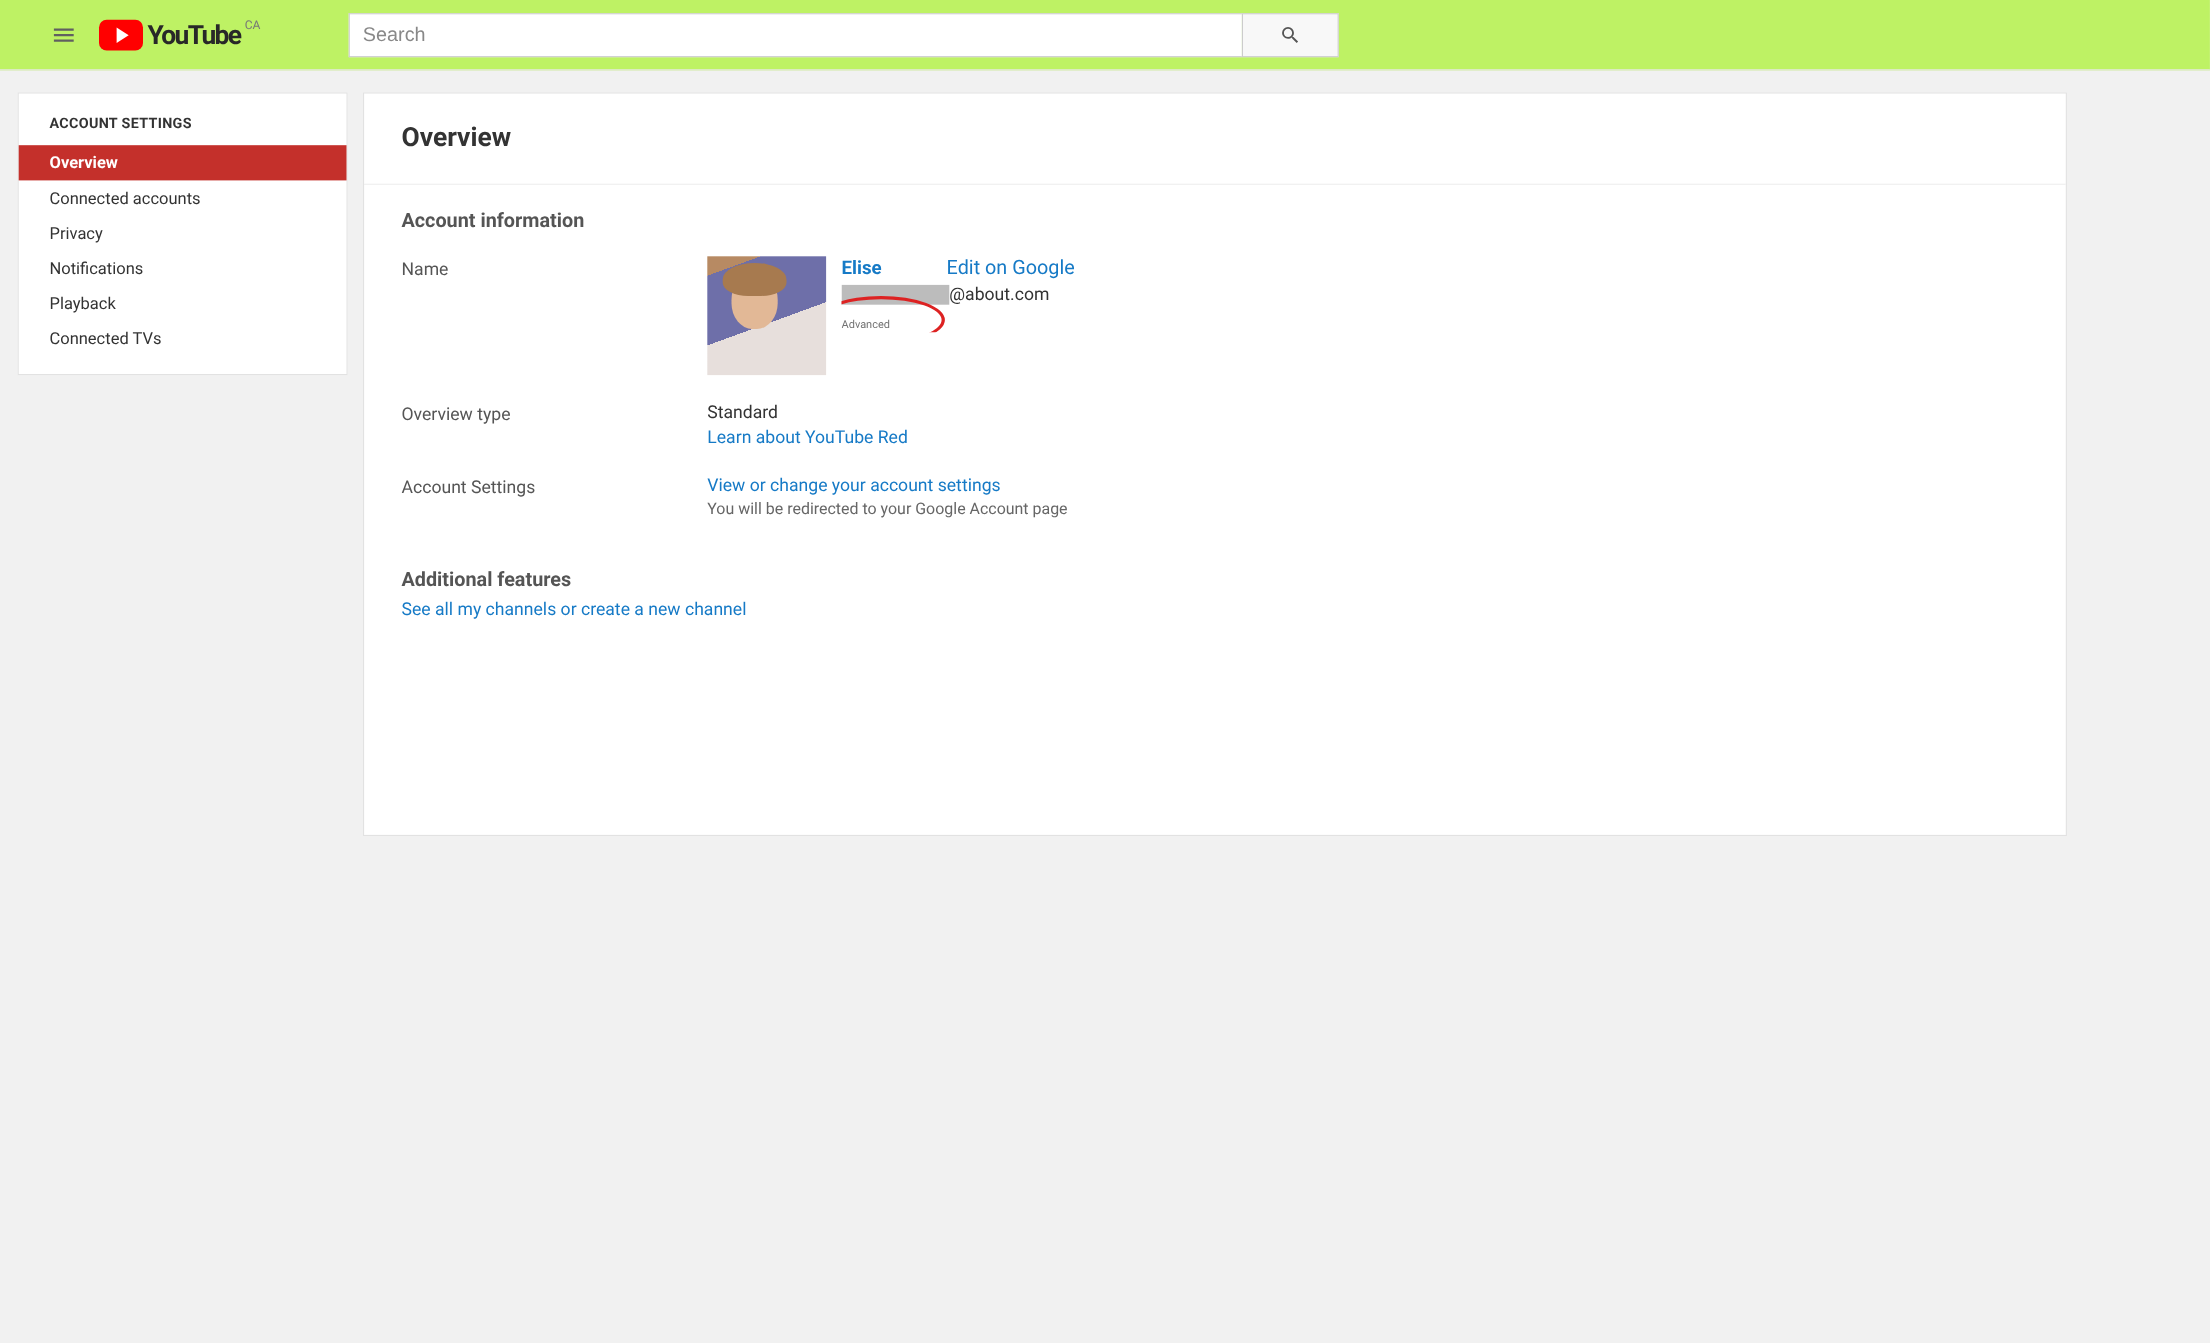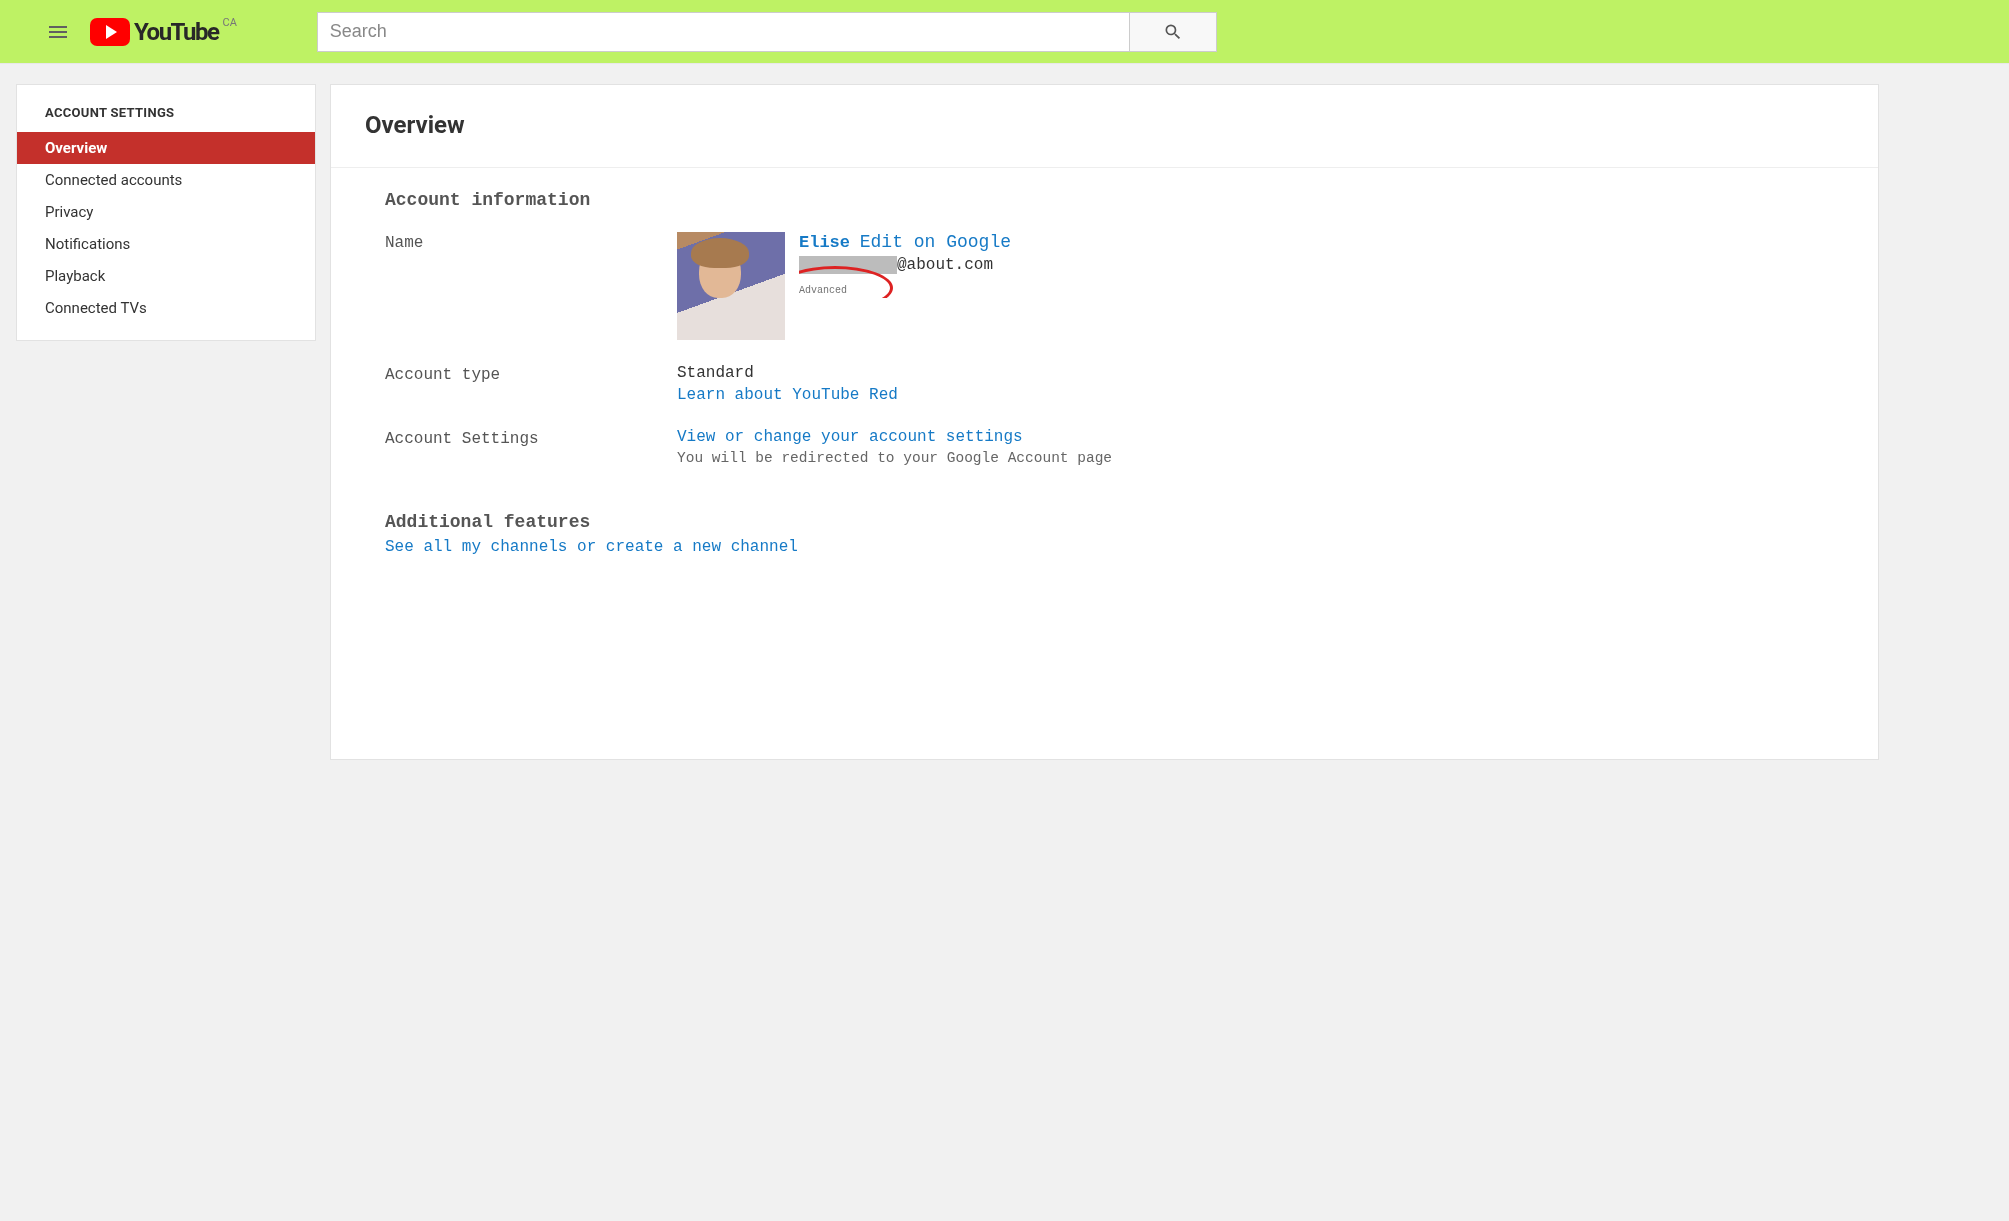--- a/index.html
+++ b/index.html
@@ -125,35 +125,33 @@
   .main-header {
     padding: 26px 34px 28px 34px;
     border-bottom: 1px solid #eee;
   }
   .main-header h1 {
     font-size: 24px;
     font-weight: 700;
     color: #333;
   }
   .main-body {
-    padding: 22px 34px 34px 54px;
+    padding: 22px 34px 34px 34px;
     font-size: 16px;
-    font-family: Liberation Mono, monospace;
   }
   .section-title {
     font-size: 18px;
     font-weight: 700;
     color: #555;
     margin-bottom: 22px;
   }
   .row {
     display: flex;
     align-items: flex-start;
     margin-bottom: 24px;
-    gap: 14px;
   }
   .row-label {
     width: 278px;
     flex-shrink: 0;
     color: #555;
     font-size: 16px;
     padding-top: 2px;
   }
   .row-value { flex: 1; }
   .avatar {
@@ -297,21 +295,21 @@
             <div class="advanced-wrap">
               <div class="ellipse"></div>
               <span class="advanced-link">Advanced</span>
             </div>
           </div>
           <div style="clear:both"></div>
         </div>
       </div>
 
       <div class="row">
-        <div class="row-label">Account type</div>
+        <div class="row-label">Overview type</div>
         <div class="row-value">
           <div>Standard</div>
           <div class="link" style="margin-top:4px;">Learn about YouTube Red</div>
         </div>
       </div>
 
       <div class="row">
         <div class="row-label">Account Settings</div>
         <div class="row-value">
           <div class="link">View or change your account settings</div>

